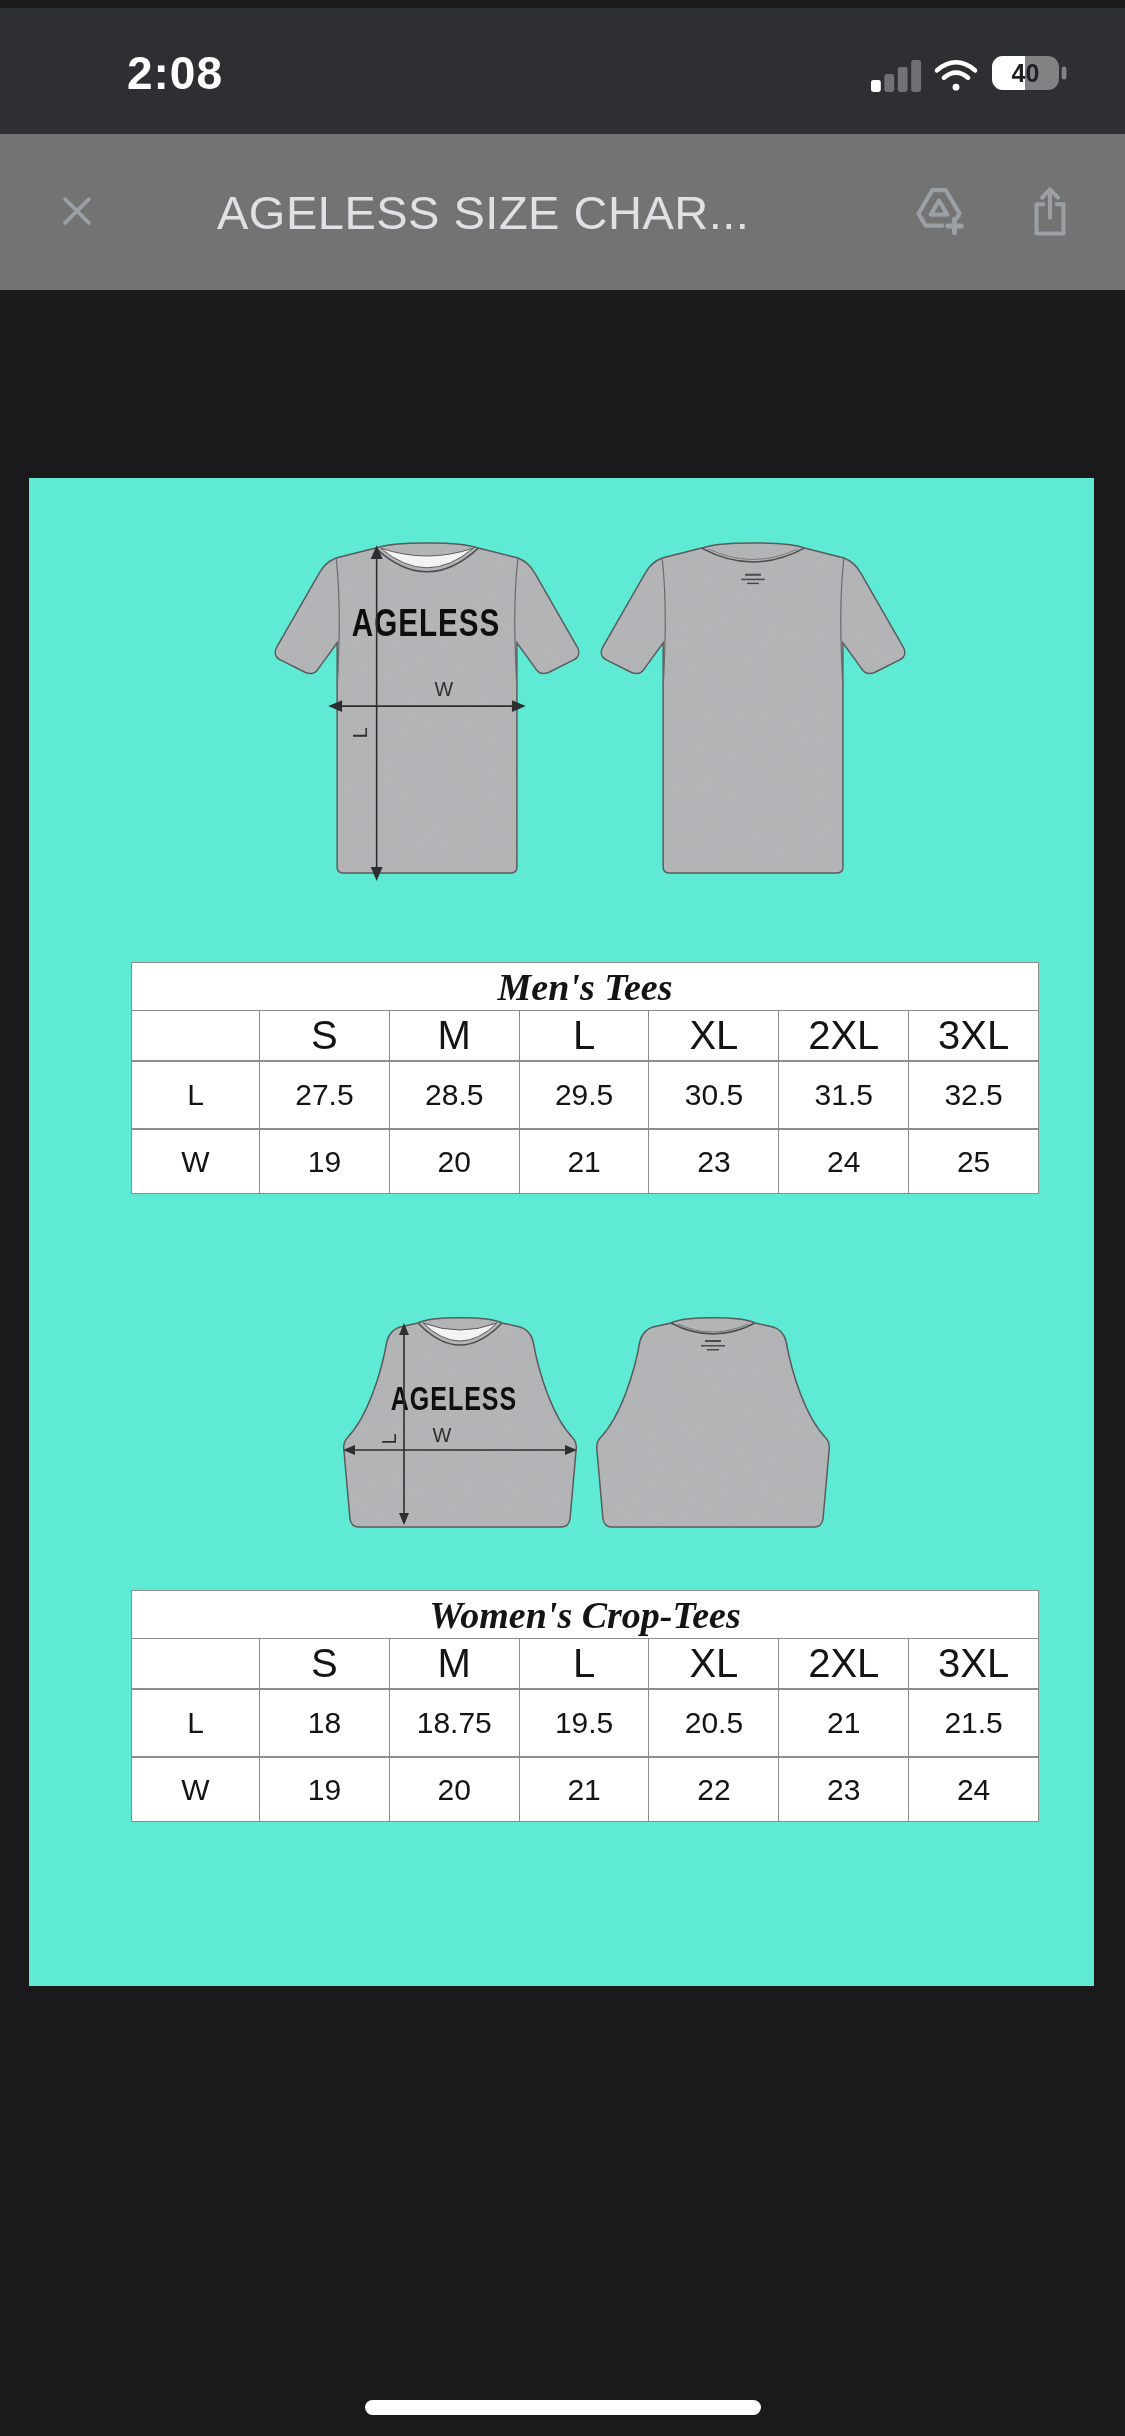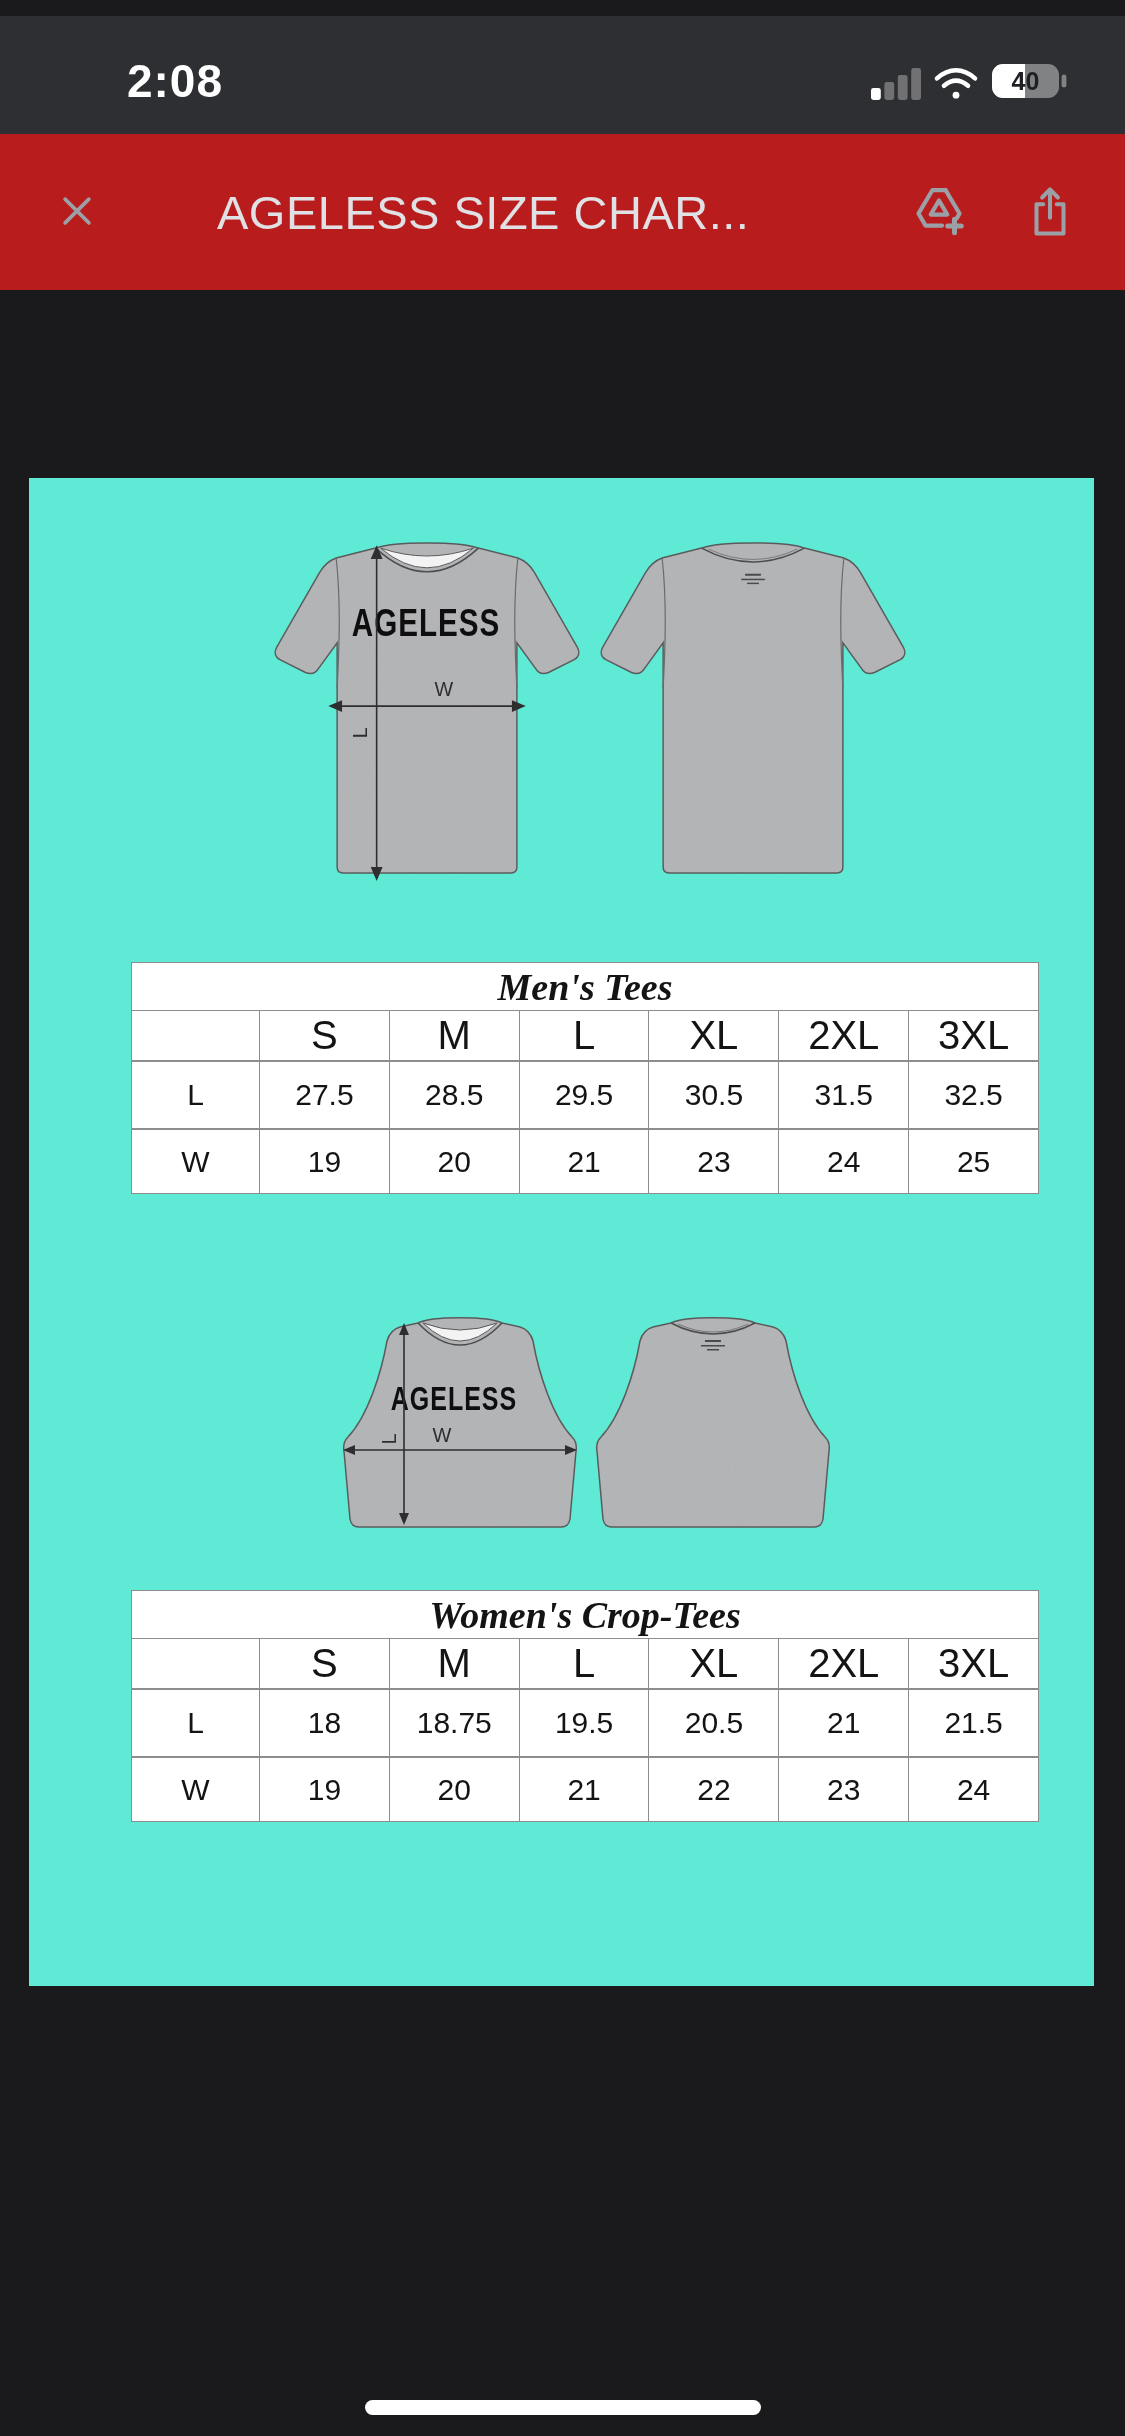--- a/index.html
+++ b/index.html
@@ -1,26 +1,26 @@
 <!DOCTYPE html>
 <html><head>
 <meta charset="utf-8">
 <style>
   html,body{margin:0;padding:0;background:#000;}
   .screen{position:relative;width:1125px;height:2436px;background:#1a1a1c;overflow:hidden;
           font-family:"Liberation Sans",sans-serif;}
 
   
-  .status-bar{position:absolute;top:16px;left:0;width:100%;height:134px;background:#2e2f32;}
+  .status-bar{position:absolute;top:8px;left:0;width:100%;height:134px;background:#2e2f32;}
   .sb-time{position:absolute;left:100px;top:38px;width:150px;text-align:center;
            color:#ffffff;font-size:46px;font-weight:600;letter-spacing:1px;}
   .sb-icons{position:absolute;right:58px;top:46px;display:flex;align-items:flex-end;gap:12px;}
 
   
-  .toolbar{position:absolute;top:134px;left:0;width:100%;height:156px;background:#b91c1c;
+  .toolbar{position:absolute;top:134px;left:0;width:100%;height:156px;background:#737373;
            display:flex;align-items:center;}
   .tb-close{margin-left:52px;width:50px;height:50px;display:flex;align-items:center;justify-content:center;
             background:none;border:none;padding:0;cursor:pointer;}
   .tb-title{margin-left:115px;font-size:47px;color:#dfe1e5;letter-spacing:.5px;white-space:nowrap;
             overflow:hidden;max-width:560px;}
   .tb-actions{margin-left:auto;display:flex;align-items:center;gap:54px;margin-right:48px;}
   .tb-btn{background:none;border:none;padding:0;cursor:pointer;display:flex;align-items:center;}
 
   
   .page{position:absolute;left:29px;top:478px;width:1065px;height:1508px;background:#5eead4;}

